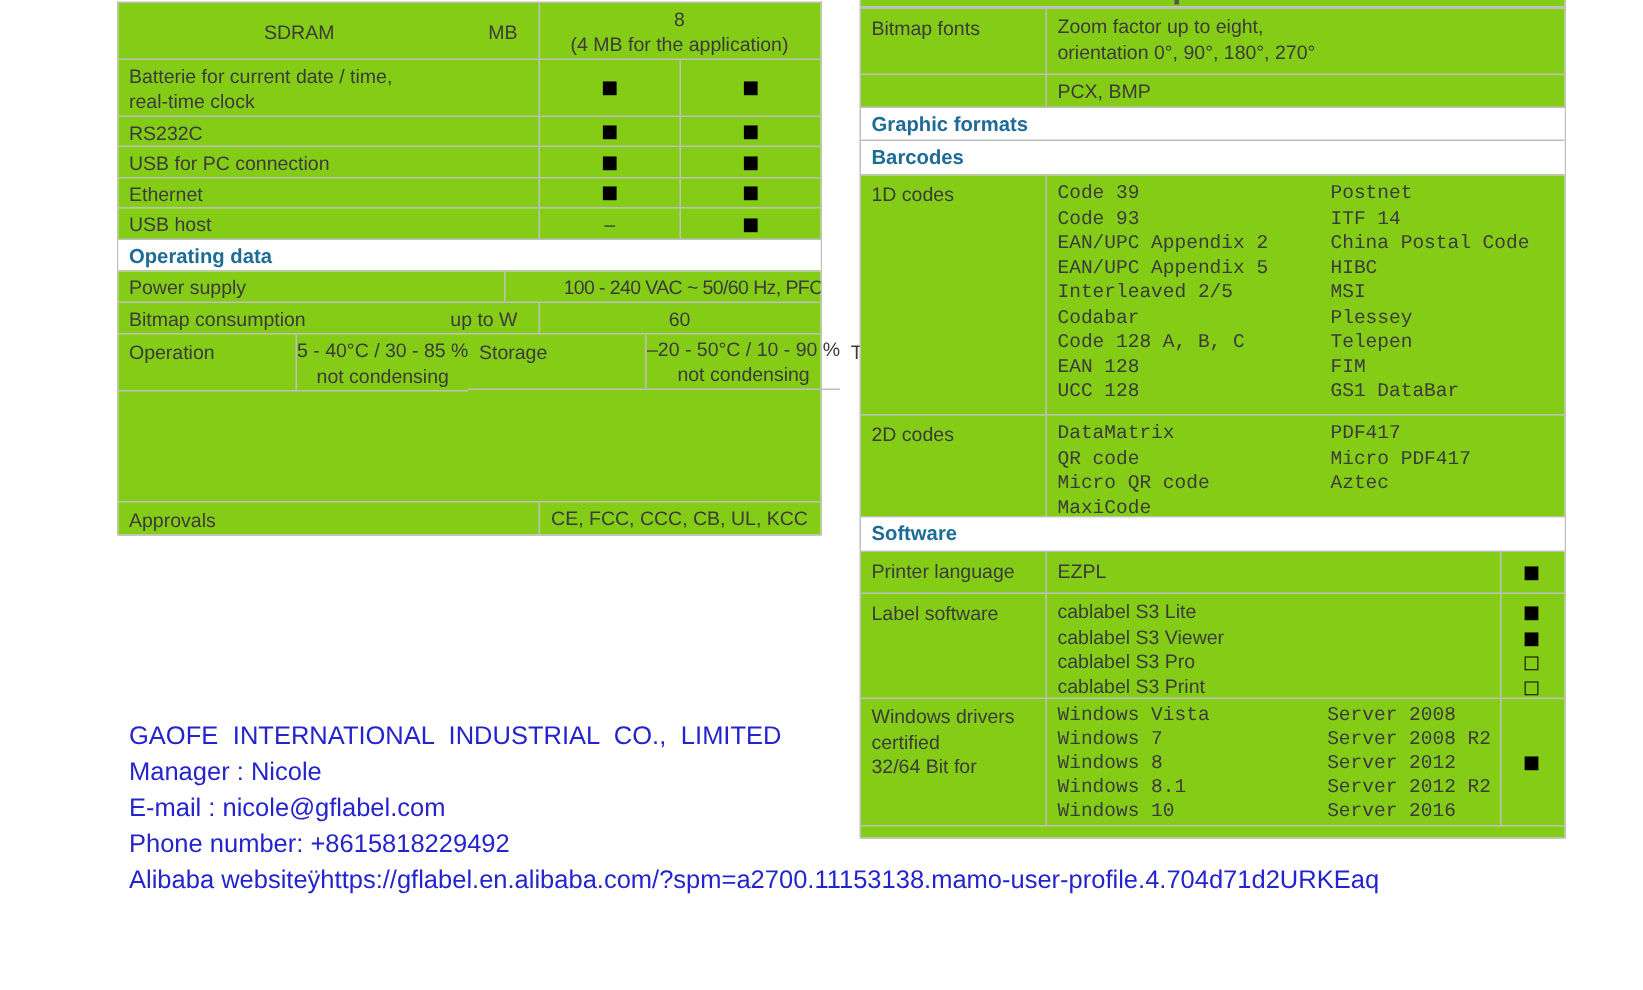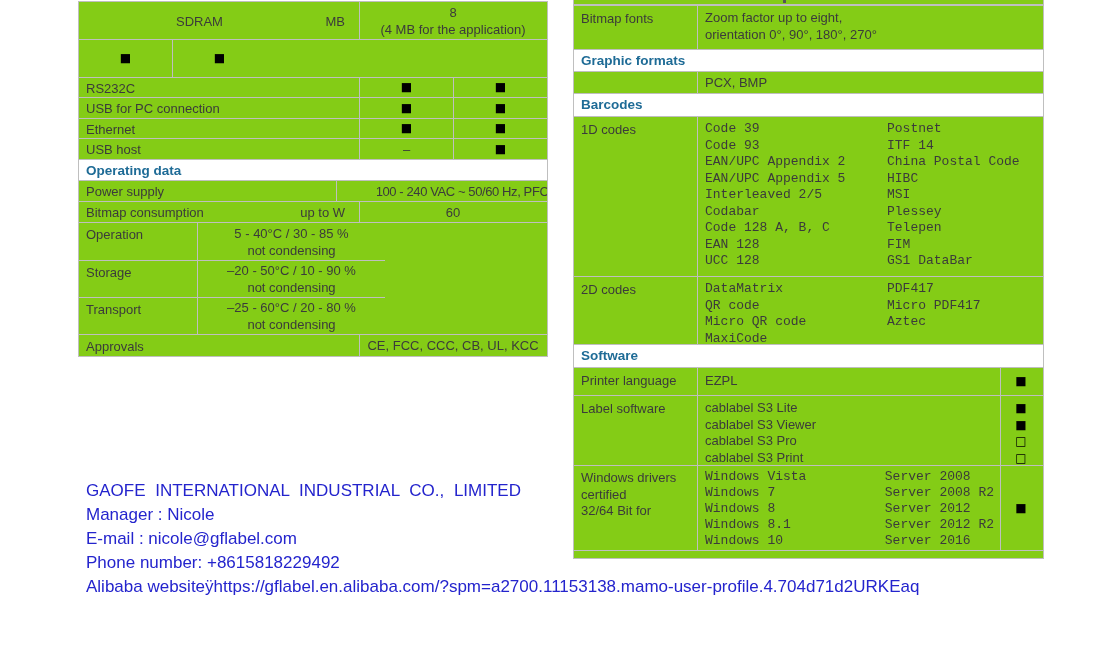--- a/index.html
+++ b/index.html
@@ -27,21 +27,21 @@
   .condensed{letter-spacing:-0.4px;margin-left:40px;}
   
   .lt-label{width:281px;}
   .lt-a{width:94px;}
   .lt-b{width:93px;}
   .lt-val{width:186px;}
   .flexsb{display:flex;justify-content:space-between;align-items:center;}
   .sdram-ind{padding-left:90px;}
   .unit{padding-right:8px;}
   .temp-col1{width:161px;padding-top:3px;}
-  .temp-right{width:306px;display:flex;flex-direction:column;}
+  .temp-right{width:306px;display:flex;flex-direction:row;}
   .temp-sub{display:flex;border-bottom:1px solid #bfbfbf;box-sizing:border-box;}
   .temp-sub.last{border-bottom:none;}
   .temp-mode{width:119px;padding-top:3px;}
   
   .rt-label{width:124px;padding-top:4px;}
   .rt-content{width:344px;padding-top:4px;}
   .rt-content.narrow{width:303px;}
   .rt-marks{width:40px;display:flex;flex-direction:column;align-items:center;padding:4px 0 0 0;}
   .rt-marks.single{justify-content:center;padding:0;}
   .cols2{display:flex;font-family:Liberation Mono, monospace;}
@@ -68,20 +68,24 @@
       <span class="sdram-ind">SDRAM</span>
       <span class="unit">MB</span>
     </div>
     <div class="cell lt-val ctr2">
       <div>8</div>
       <div>(4 MB for the application)</div>
     </div>
   </div>
 
   <div class="row" style="height:38px">
+    <div class="cell rb lt-label" style="padding-top:2px">
+      <div>Batterie for current date / time,</div>
+      <div>real-time clock</div>
+    </div>
     <div class="cell rb lt-a ctr mark">■</div>
     <div class="cell lt-b ctr mark">■</div>
   </div>
 
 
   <div class="row" style="height:20px">
     <div class="cell rb lt-label vcenter">RS232C</div>
     <div class="cell rb lt-a ctr mark">■</div>
     <div class="cell lt-b ctr mark">■</div>
   </div>
@@ -161,27 +165,27 @@
   </div>
 
   <div class="row" style="height:44px">
     <div class="cell rb rt-label">Bitmap fonts</div>
     <div class="cell rt-content">
       <div class="li-line">Zoom factor up to eight,</div>
       <div class="li-line">orientation 0°, 90°, 180°, 270°</div>
     </div>
   </div>
 
-  <div class="row hdr" style="height:22px">
-    <div class="cell" style="width:100%">Graphic formats</div>
-  </div>
-
   <div class="row" style="height:22px">
     <div class="cell rb rt-label"></div>
     <div class="cell rt-content vcenter" style="padding-top:0">PCX, BMP</div>
+  </div>
+
+  <div class="row hdr" style="height:22px">
+    <div class="cell" style="width:100%">Graphic formats</div>
   </div>
 
   <div class="row hdr" style="height:23px">
     <div class="cell" style="width:100%">Barcodes</div>
   </div>
 
   <div class="row" style="height:160px">
     <div class="cell rb rt-label">1D codes</div>
     <div class="cell rt-content cols2">
       <div class="c1">

